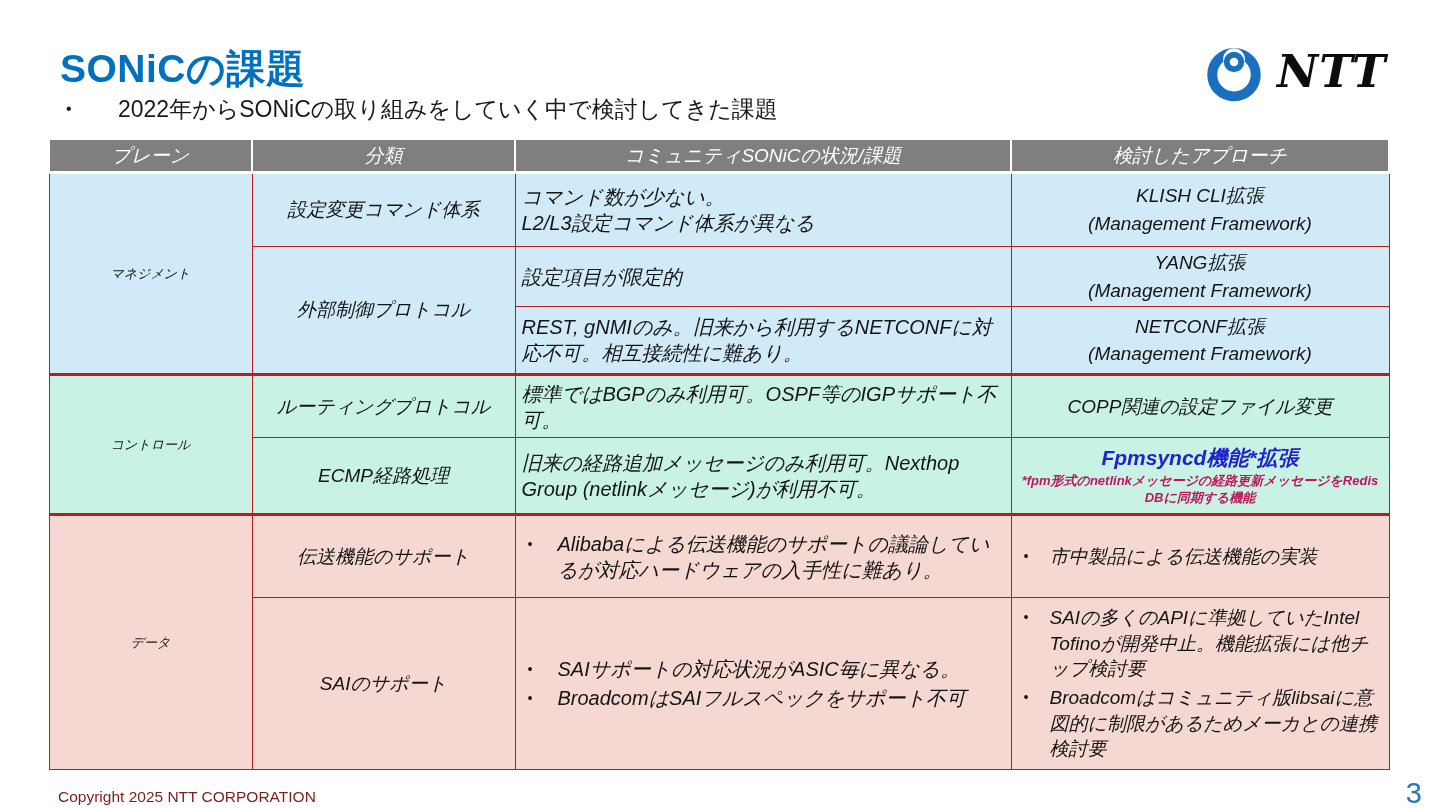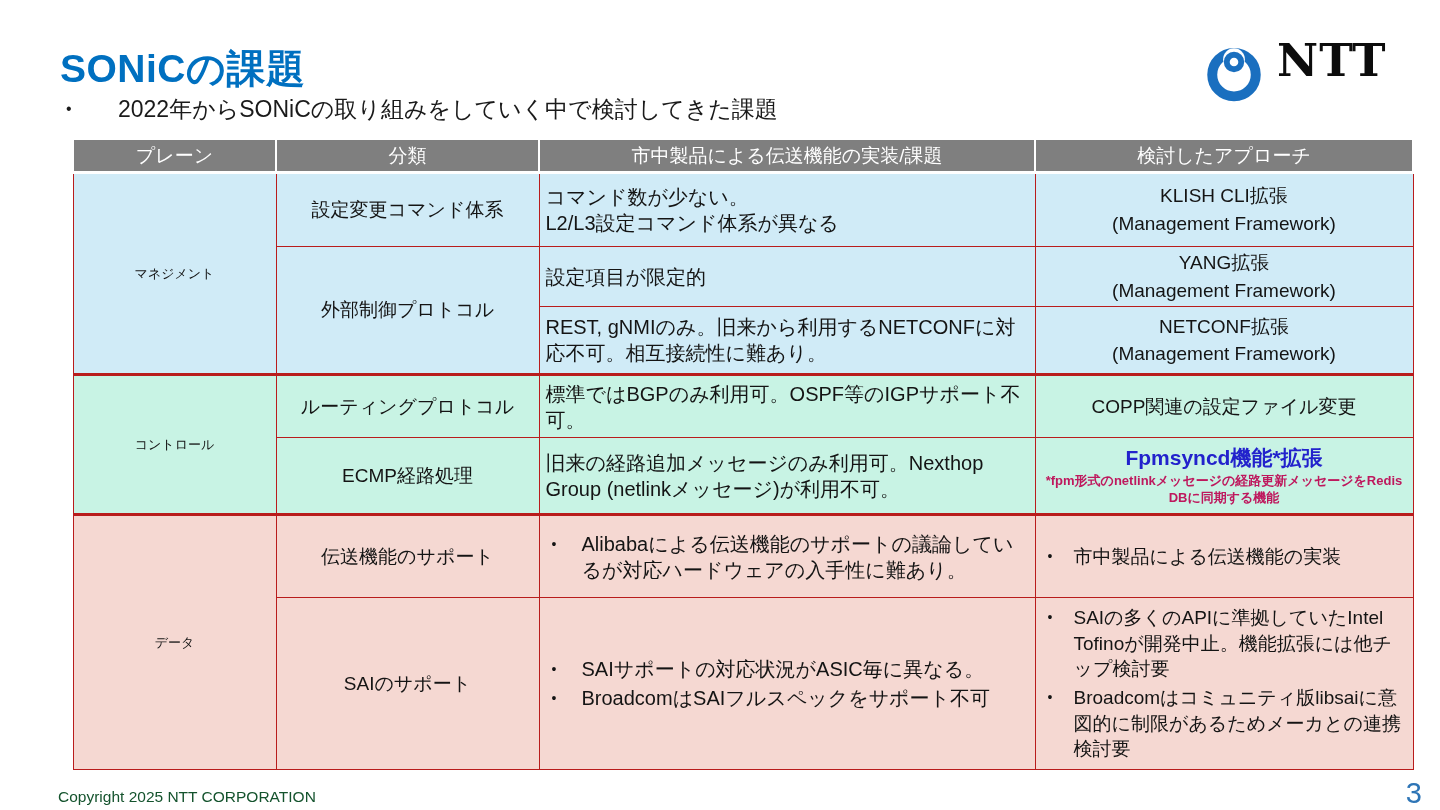--- a/index.html
+++ b/index.html
@@ -14,31 +14,31 @@
   .title{
     position:absolute;left:60px;top:42px;
     font-size:39px;font-weight:bold;color:#0070C0;letter-spacing:0.5px;
   }
   .subtitle{
     position:absolute;left:66px;top:94px;display:flex;align-items:flex-start;
     font-size:23px;color:#1a1a1a;
   }
   .subtitle .dot{width:52px;font-size:16px;line-height:30px;flex:0 0 52px;}
 
-  .logo{position:absolute;left:1205px;top:38px;display:flex;gap:14px;}
+  .logo{position:absolute;left:1205px;top:38px;display:flex;align-items:center;gap:14px;font-style:italic;}
   .logo svg{width:58px;height:66px;display:block;}
   .logo-text{
     font-family:"DejaVu Serif","Liberation Serif",serif;font-weight:bold;
     font-size:45px;color:#0c0c0c;letter-spacing:1px;line-height:1;
   }
 
   
   table.tbl{
-    position:absolute;left:72px;top:138px;width:1340px;
-    border-collapse:collapse;table-layout:fixed;
+    position:absolute;left:48px;top:138px;width:1340px;
+    border-collapse:collapse;table-layout:fixed;font-style:italic;
   }
   .tbl th{
     background:#7F7F7F;color:#ffffff;font-weight:normal;font-size:19px;
     height:31px;text-align:center;vertical-align:middle;
     border:2px solid #ffffff;border-bottom-width:3px;padding:0;
   }
   .tbl td{
     border:1px solid #b91c1c;vertical-align:middle;padding:2px 6px;
   }
   .sec-m td{background:#D0EBF7;}
@@ -60,21 +60,21 @@
 
   .blist{display:flex;flex-direction:column;gap:3px;}
   .bitem{display:flex;align-items:flex-start;text-align:left;}
   .bitem .dot{flex:0 0 30px;font-size:14px;line-height:26px;text-align:left;padding-left:6px;}
   .status .bitem{font-size:20px;line-height:1.3;}
   .ap-bullets{padding:4px 8px 4px 10px;}
   .ap-bullets .bitem{font-size:19px;line-height:1.35;}
   .ap-bullets .dot{flex:0 0 26px;line-height:25px;}
 
   
-  .footer{position:absolute;left:58px;bottom:4px;font-size:15.5px;color:#14532d;}
+  .footer{position:absolute;left:58px;bottom:4px;font-size:15.5px;color:#7f1d1d;}
   .pagenum{position:absolute;right:18px;bottom:0px;font-size:29px;color:#2E75B6;}
 </style>
 </head>
 <body>
 
 <div class="slide">
 
   <div class="title">SONiCの課題</div>
 
   <div class="subtitle">
@@ -95,21 +95,21 @@
     <colgroup>
       <col style="width:203px">
         <col style="width:263px">
         <col style="width:496px">
         <col style="width:378px">
     </colgroup>
     <thead>
       <tr>
         <th>プレーン</th>
         <th>分類</th>
-        <th>市中製品による伝送機能の実装/課題</th>
+        <th>コミュニティSONiCの状況/課題</th>
         <th>検討したアプローチ</th>
       </tr>
     </thead>
     <tbody>
 
       <tr class="sec-m rA">
         <td class="plane" rowspan="3">マネジメント</td>
         <td class="cat">設定変更コマンド体系</td>
         <td class="status">
           <div>コマンド数が少ない。</div>

